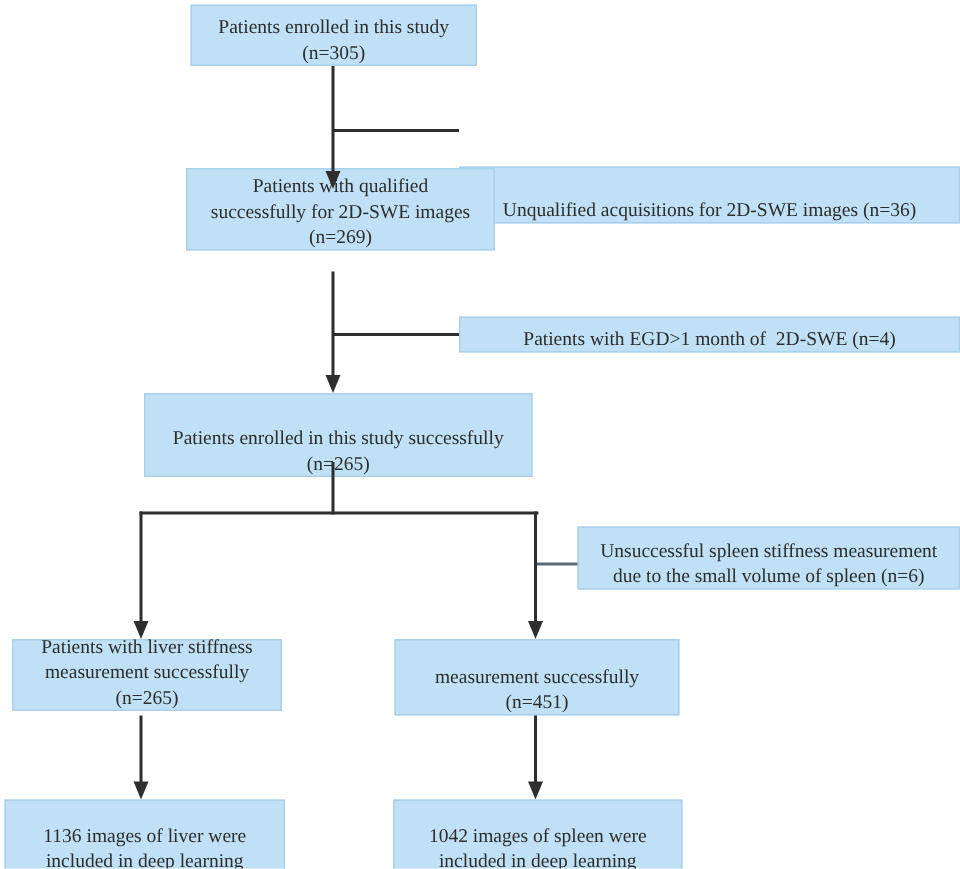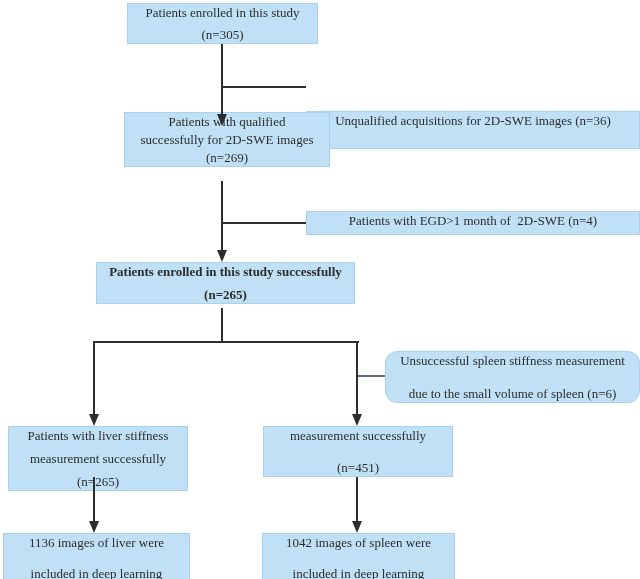--- a/index.html
+++ b/index.html
@@ -14,21 +14,21 @@
   body{
     width:640px;height:579px;overflow:hidden;background:var(--background);
     font-family:"Liberation Serif","DejaVu Serif",serif;
   }
   .canvas{position:relative;width:640px;height:579px;background:var(--background);}
   .node{
     position:absolute;
     background:var(--node-fill);
     border:1px solid var(--node-border);
     box-sizing:border-box;
-    display:flex;flex-direction:column;justify-content:space-between;align-items:center;
+    display:flex;flex-direction:column;justify-content:flex-end;align-items:center;
     color:var(--text);
     font-size:13px;line-height:1.32;
     text-align:center;
   }
   .node .line{display:block;white-space:pre;}
   .conn{position:absolute;background:var(--line);}
   .conn.gray{background:var(--stub-gray);}
   .arrow{
     position:absolute;width:0;height:0;
     border-left:5px solid transparent;
@@ -53,31 +53,31 @@
   <div class="node" style="left:124px;top:112px;width:206px;height:55px;">
     <span class="line">Patients with qualified</span>
     <span class="line">successfully for 2D-SWE images</span>
     <span class="line">(n=269)</span>
   </div>
 
   <div class="node" style="left:306px;top:211px;width:334px;height:24px;">
     <span class="line">Patients with EGD&gt;1 month of  2D-SWE (n=4)</span>
   </div>
 
-  <div class="node" style="left:96px;top:262px;width:259px;height:42px;font-weight:bold;">
+  <div class="node" style="left:96px;top:262px;width:259px;height:56px;">
     <span class="line">Patients enrolled in this study successfully</span>
     <span class="line">(n=265)</span>
   </div>
 
-  <div class="node" style="left:385px;top:351px;width:255px;height:52px;border-radius:12px;">
+  <div class="node" style="left:385px;top:351px;width:255px;height:42px;">
     <span class="line">Unsuccessful spleen stiffness measurement</span>
     <span class="line">due to the small volume of spleen (n=6)</span>
   </div>
 
-  <div class="node" style="left:8px;top:426px;width:180px;height:65px;">
+  <div class="node" style="left:8px;top:426px;width:180px;height:48px;">
     <span class="line">Patients with liver stiffness</span>
     <span class="line">measurement successfully</span>
     <span class="line">(n=265)</span>
   </div>
 
   <div class="node" style="left:263px;top:426px;width:190px;height:51px;">
     <span class="line">measurement successfully</span>
     <span class="line">(n=451)</span>
   </div>
 

